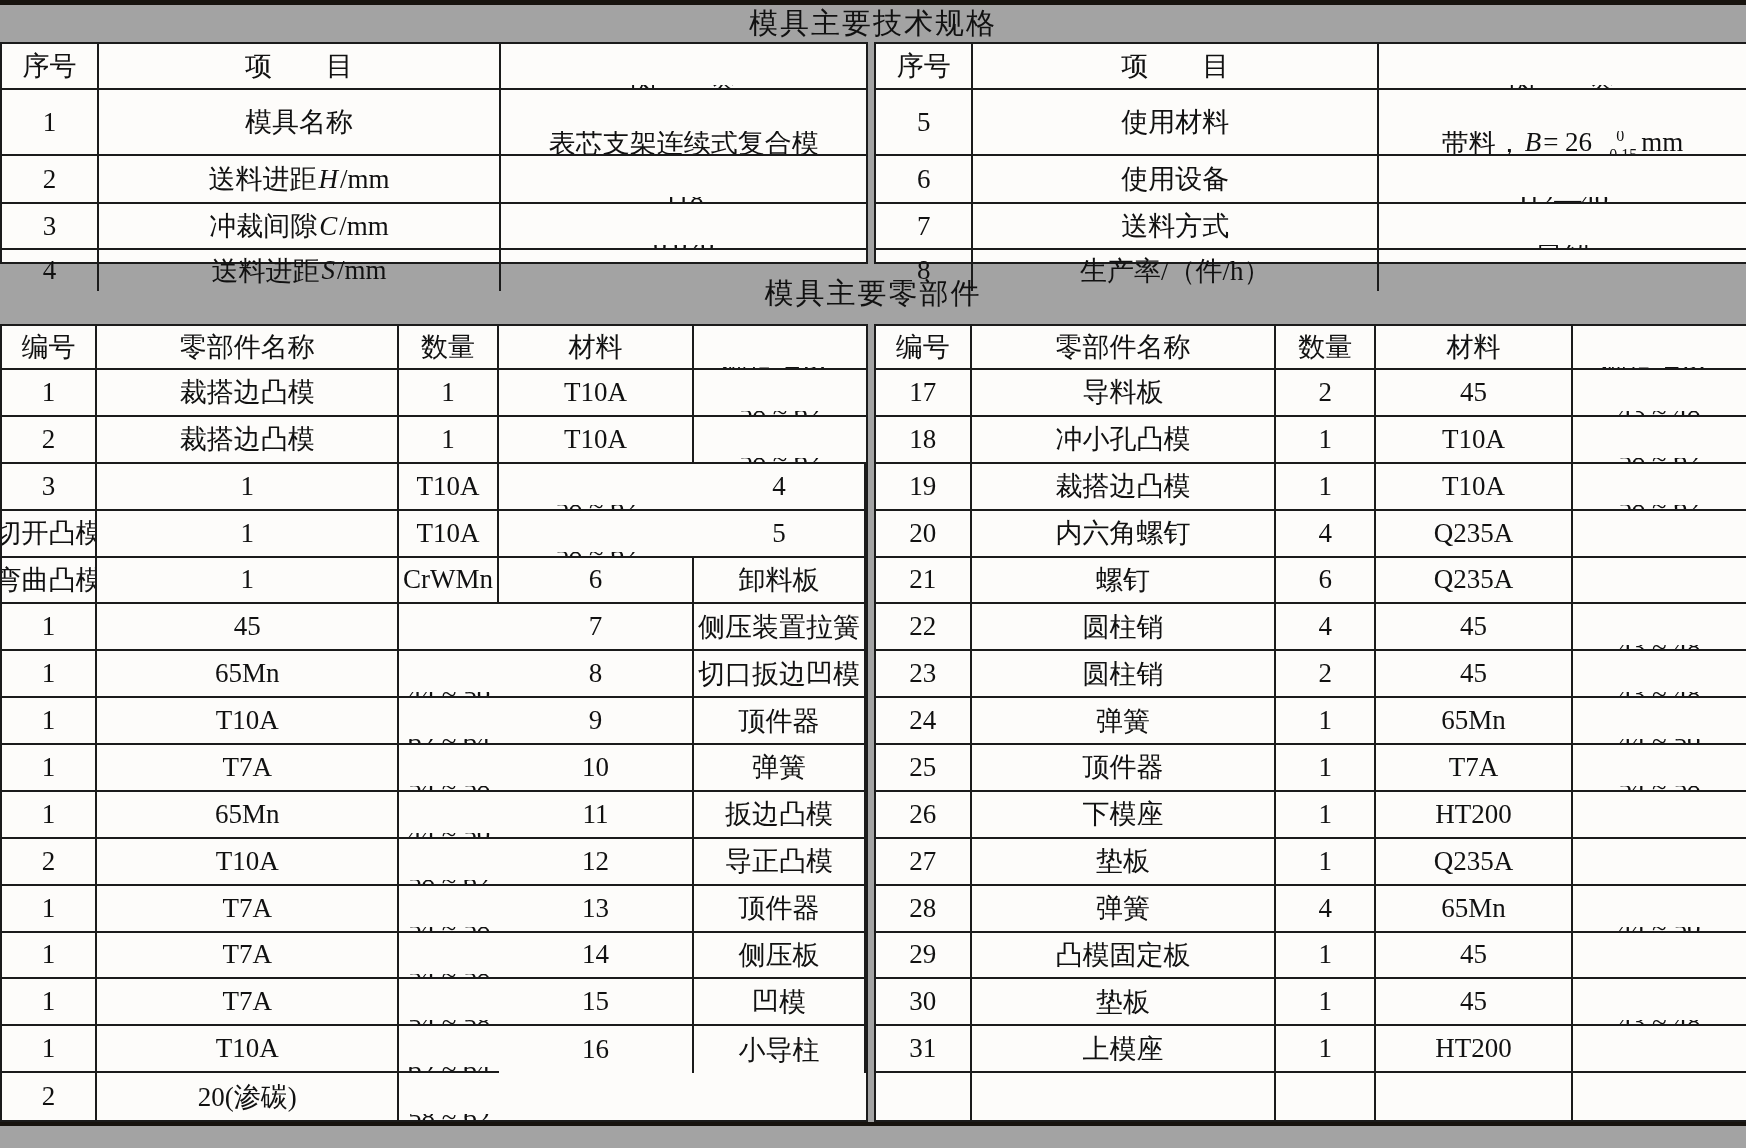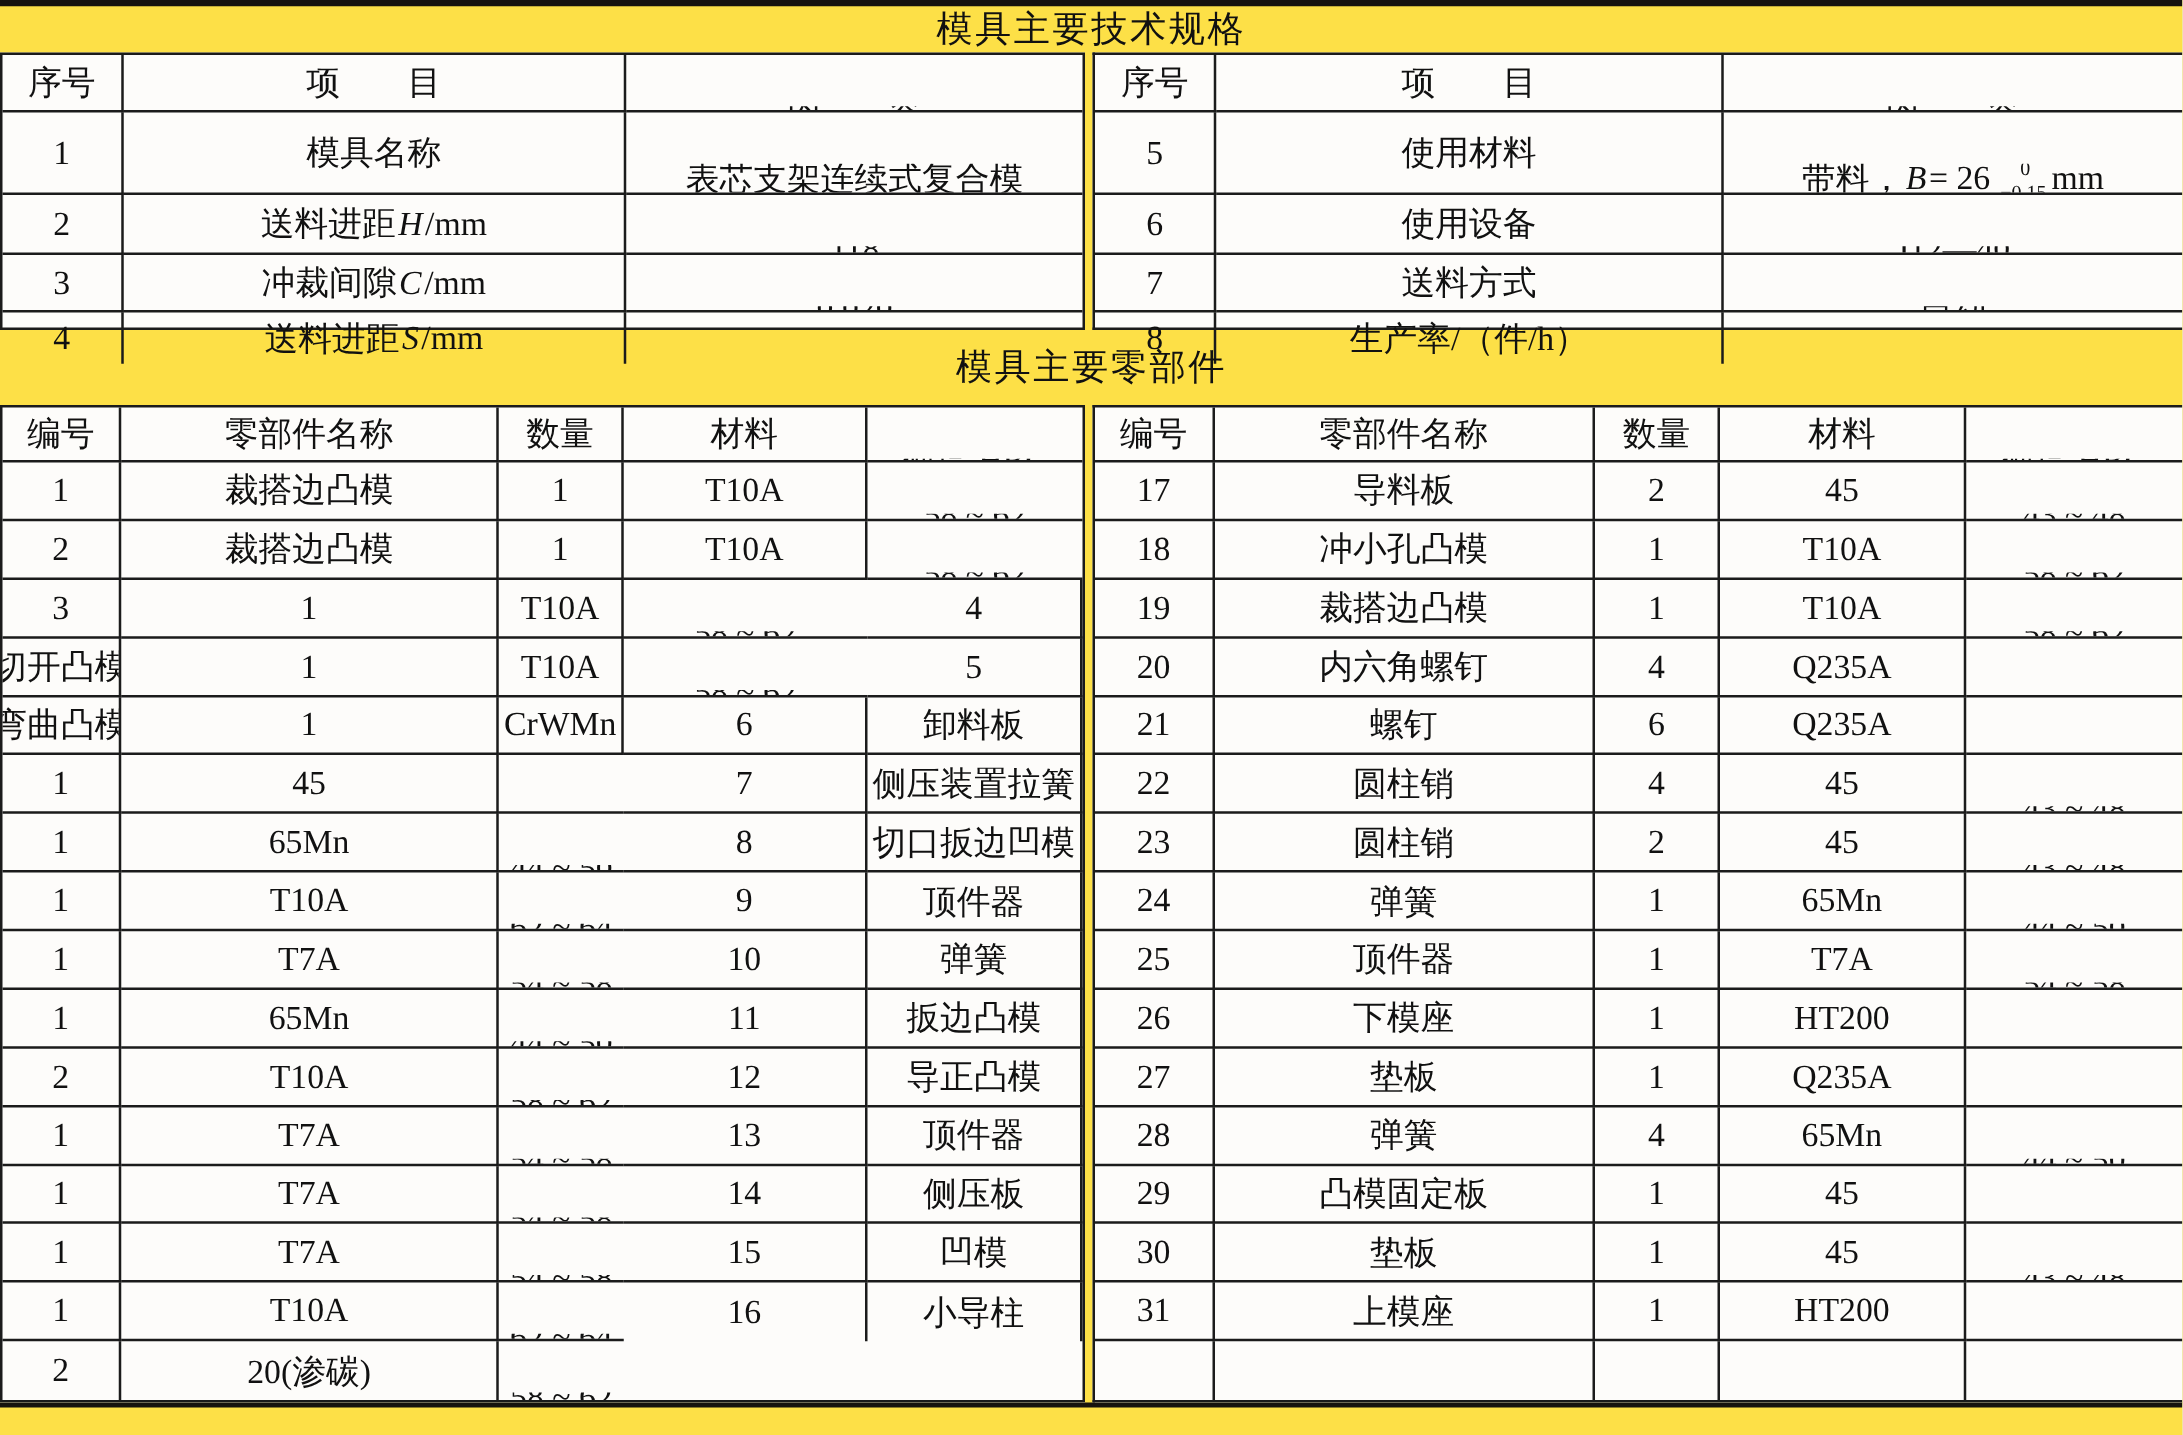--- a/index.html
+++ b/index.html
@@ -1,17 +1,17 @@
 <!DOCTYPE html>
 <html><head>
 <meta charset="utf-8">
 <style>
   html,body{margin:0;padding:0;background:#e8e8e6;}
   #page{
-    width:1746px;height:1148px;background:#fde047;color:#111;
+    width:1746px;height:1148px;background:#a3a3a3;color:#111;
     font-family:"Liberation Serif","DejaVu Serif",serif;
     position:relative;overflow:hidden;
   }
   .bar{background:#17130e;}
   .bar.top{height:5px;}
   .bar.bottom{height:4px;}
   .trow{
     height:37px;display:flex;align-items:center;justify-content:center;
     font-size:29px;letter-spacing:2px;white-space:nowrap;
   }

